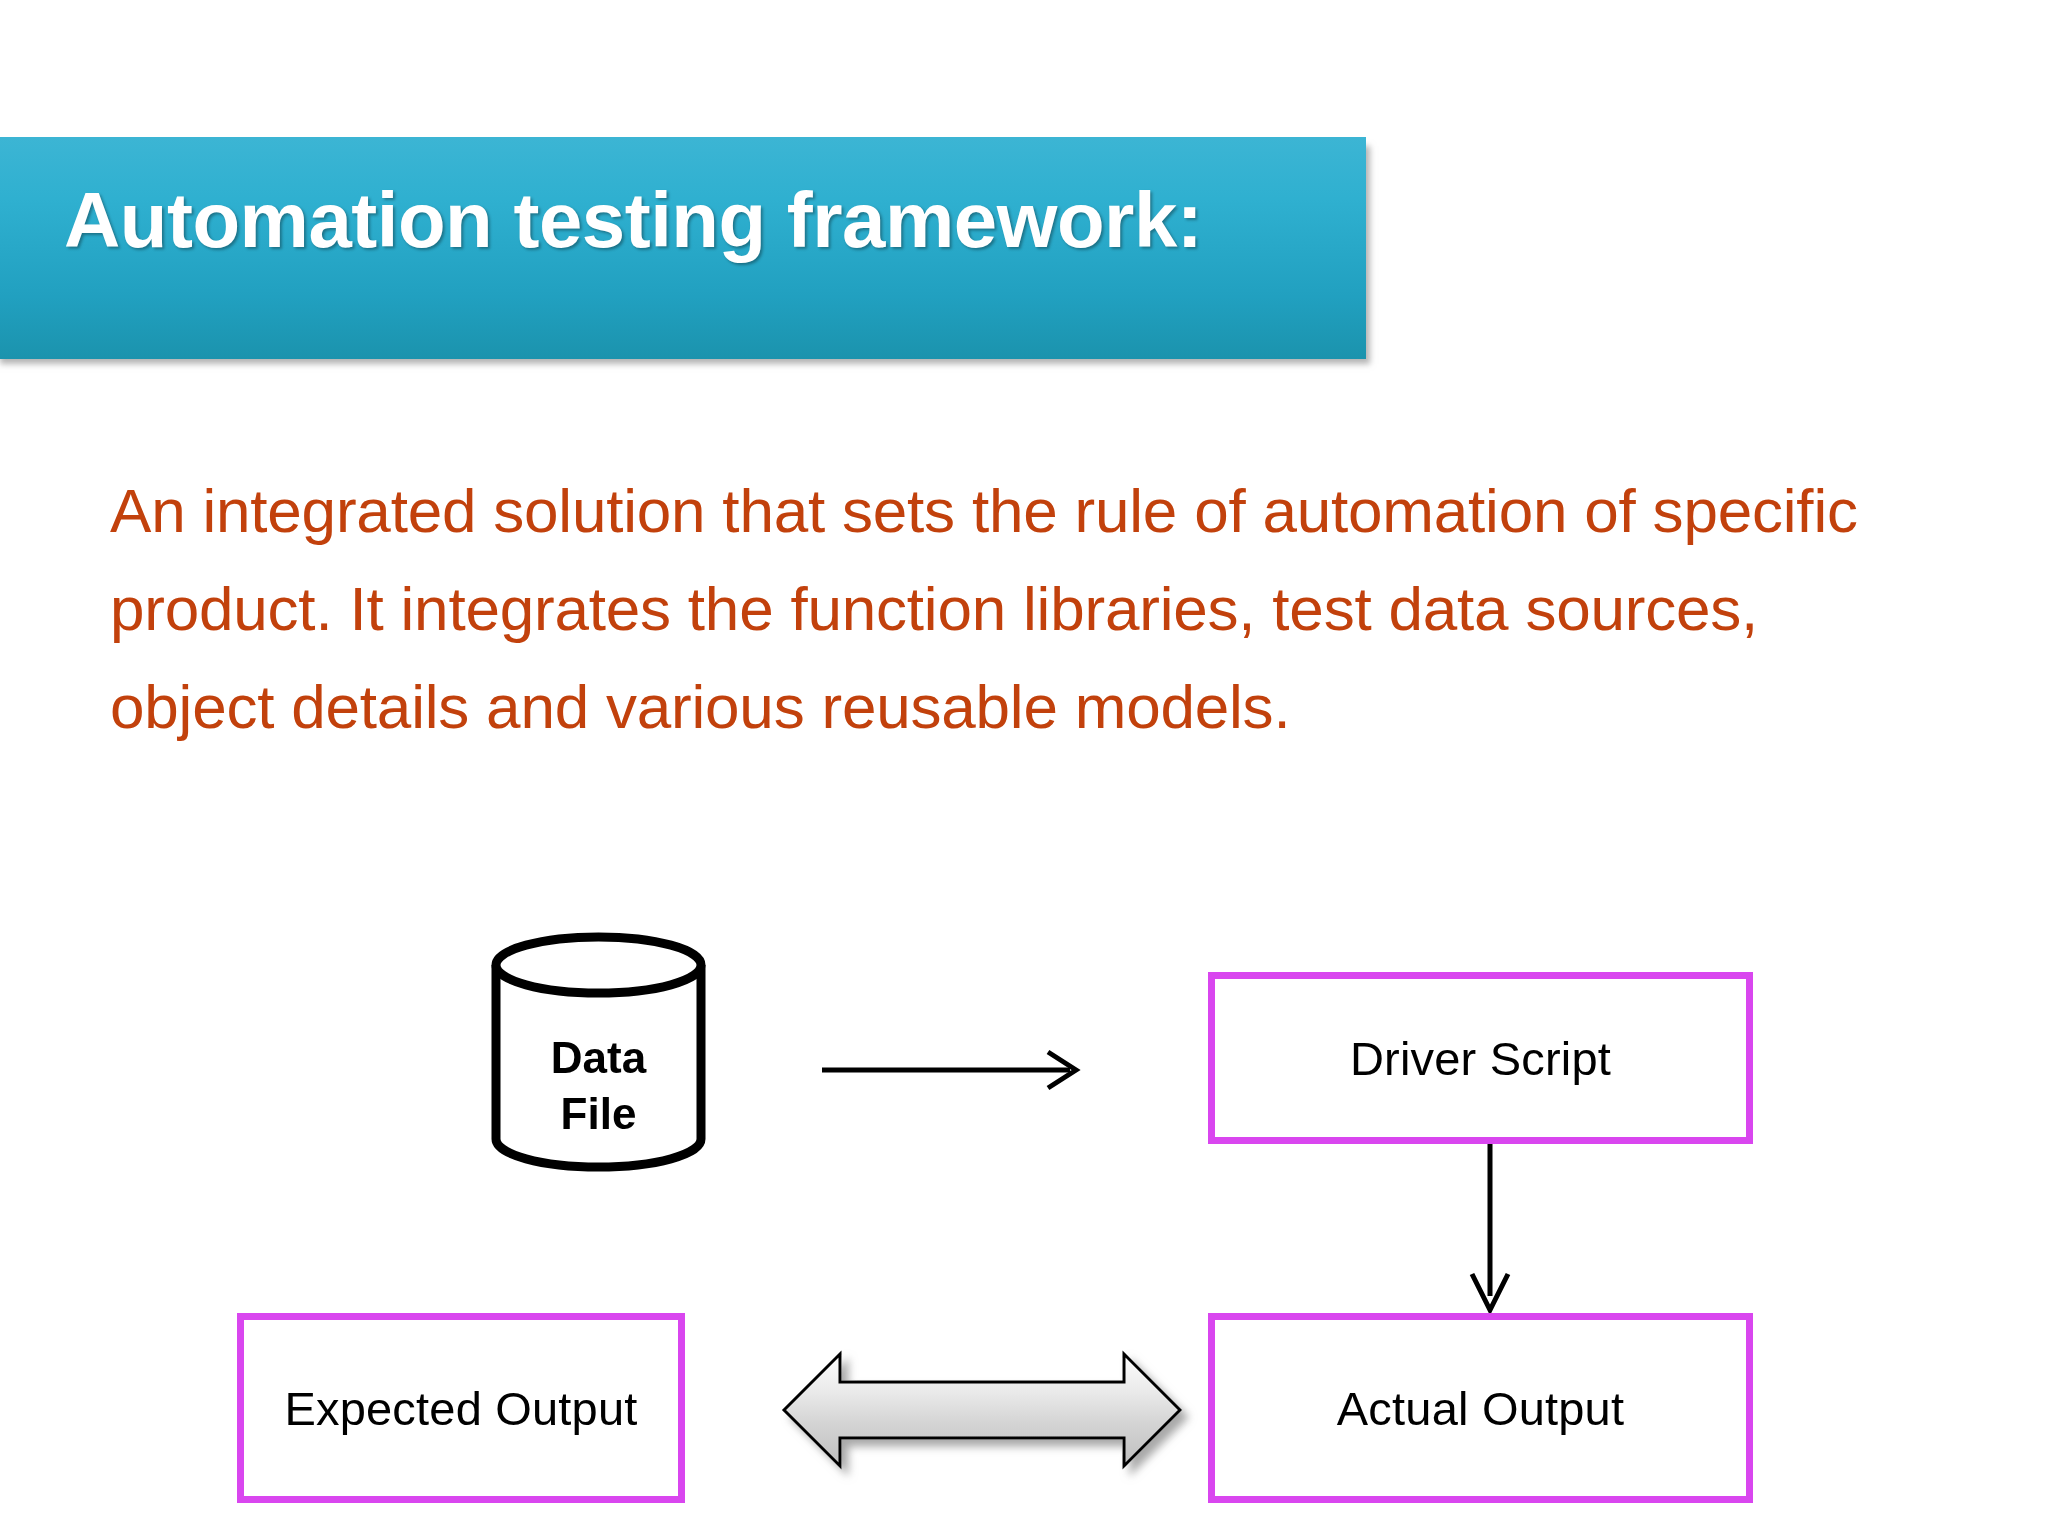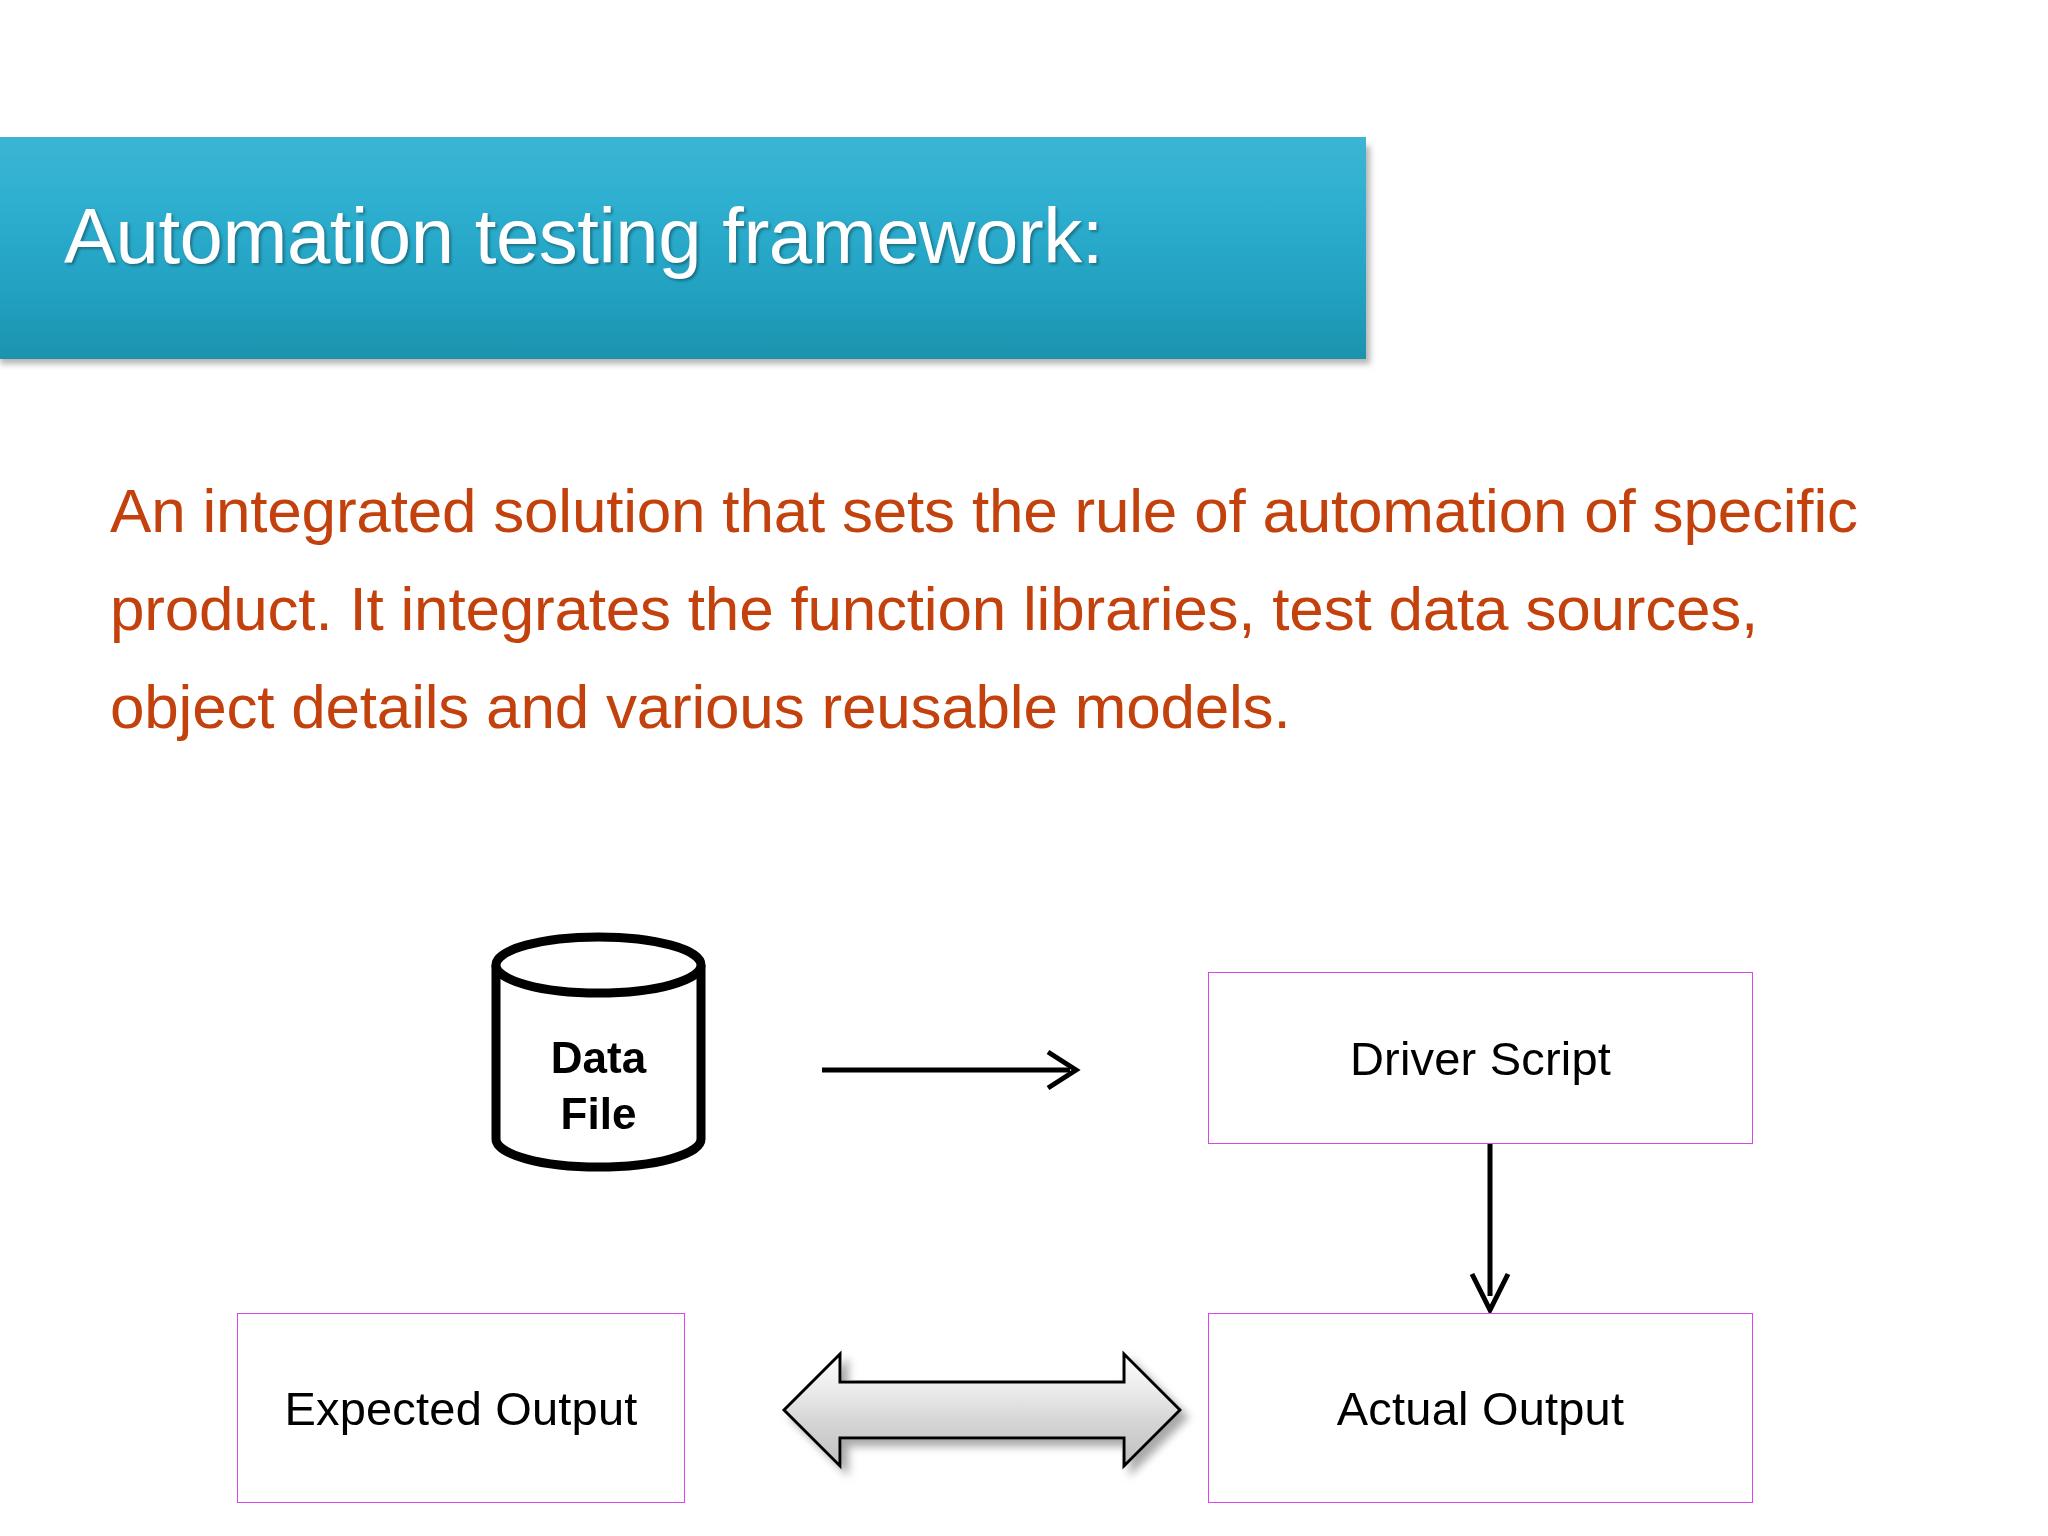--- a/index.html
+++ b/index.html
@@ -27,25 +27,24 @@
     box-shadow: 6px 7px 6px -2px rgba(120,120,120,0.55);
     box-sizing: border-box;
   }
   #title-text {
     position: absolute;
     left: 72px;
     top: 44px;
     font-size: 78px;
     line-height: 1.0;
     color: #ffffff;
-    font-weight: 400;
+    font-weight: 700;
     letter-spacing: -0.5px;
     white-space: nowrap;
     text-shadow: 2px 2px 3px rgba(0,0,0,0.33);
-    margin-top: 16px;
   }
 
   
   #body-paragraph {
     position: absolute;
     left: 110px;
     top: 462px;
     width: 1810px;
     font-size: 62px;
     line-height: 98px;
@@ -70,21 +69,21 @@
     text-align: center;
     color: #000000;
     font-weight: 700;
     white-space: nowrap;
   }
 
   
   .flow-box {
     position: absolute;
     background: #ffffff;
-    border: 1px solid #d946ef;
+    border: 7px solid #d946ef;
     box-sizing: border-box;
     display: flex;
     align-items: center;
     justify-content: center;
   }
   .flow-box span {
     font-size: 47px;
     color: #000;
     letter-spacing: 0.2px;
   }

